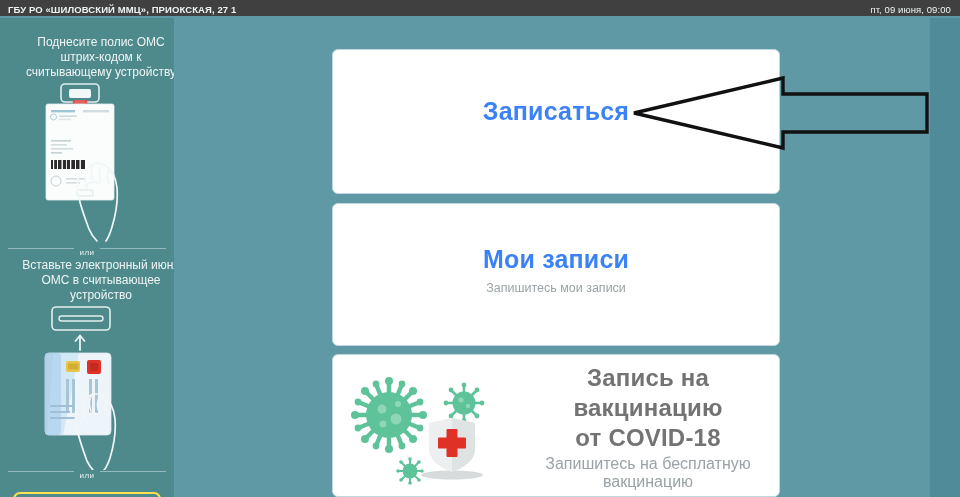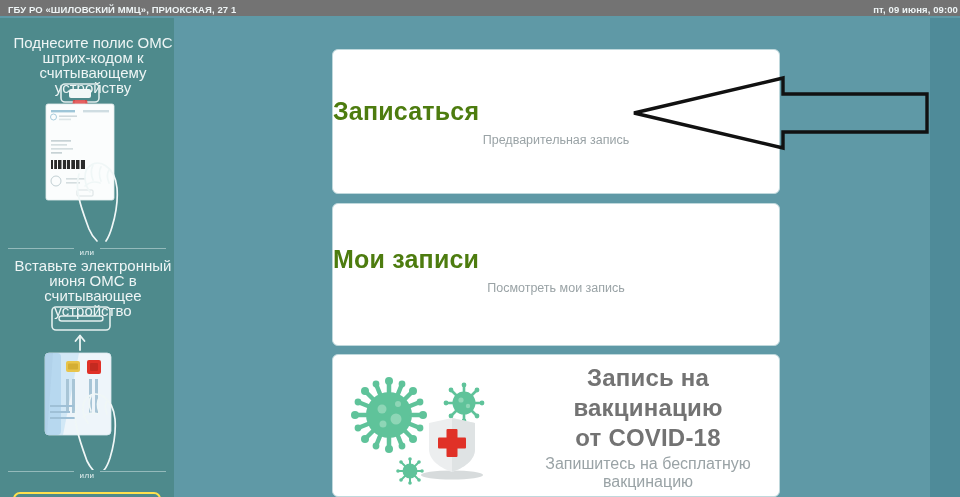--- a/index.html
+++ b/index.html
@@ -16,54 +16,54 @@
     background: #5f99a6;
     -webkit-font-smoothing: antialiased;
   }
 
   
   #topbar {
     position: absolute;
     left: 0; top: 0;
     width: 960px;
     height: 16px;
-    background: #737373;
+    background: #404040;
     color: #eef4f5;
     font-size: 9.5px;
     font-weight: bold;
     letter-spacing: 0.1px;
   }
   #topbar .clinic {
     position: absolute;
     left: 8px; top: 4px;
     white-space: nowrap;
   }
   #topbar .datetime {
     position: absolute;
-    right: 2px; top: 4px;
-    font-weight: bold;
+    right: 9px; top: 4px;
+    font-weight: normal;
     white-space: nowrap;
   }
 
   
   #sidebar {
     position: absolute;
     left: 0; top: 18px;
     width: 174px;
     height: 479px;
     background: #4e8a8c;
     color: #eaf3f3;
     overflow: hidden;
   }
   .side-text {
     position: absolute;
-    left: 12px;
+    left: 20px;
     width: 162px;
     text-align: center;
-    font-size: 15px;
+    font-size: 12px;
     line-height: 15px;
     color: #eef5f5;
   }
   #side-text-1 { top: 17px; }
   #side-text-2 { top: 240px; }
 
   .or-row {
     position: absolute;
     left: 8px;
     width: 158px;
@@ -133,23 +133,24 @@
     border: 1px solid #bfd8dc;
     border-radius: 6px;
     box-sizing: border-box;
     cursor: pointer;
   }
   #card-appointment { top: 49px; height: 145px; }
   #card-myrecords   { top: 203px; height: 143px; }
   #card-covid       { top: 354px; height: 143px; }
 
   .card-title {
-    color: #4d7c0f;
+    color: #3b82f6;
     font-size: 25px;
     font-weight: bold;
+    text-align: center;
     letter-spacing: 0.2px;
   }
   .card-sub {
     color: #9aa3a6;
     font-size: 12.5px;
     text-align: center;
   }
   #card-appointment .card-title { position: absolute; left: 0; right: 0; top: 47px; }
   #card-appointment .card-sub   { position: absolute; left: 0; right: 0; top: 83px; }
   #card-myrecords .card-title   { position: absolute; left: 0; right: 0; top: 41px; }
@@ -314,26 +315,25 @@
     </div>
 
     <div id="enter-data-btn">Введите данные</div>
   </div>
 
   <div id="main"></div>
   <div id="right-edge"></div>
 
   <div class="card" id="card-appointment">
     <div class="card-title">Записаться</div>
-    <div class="card-sub">Предварительная запись</div>
   </div>
 
   <div class="card" id="card-myrecords">
     <div class="card-title">Мои записи</div>
-    <div class="card-sub">Посмотреть мои запись</div>
+    <div class="card-sub">Запишитесь мои записи</div>
   </div>
 
   <div class="card" id="card-covid">
     <div id="covid-art">
       <svg width="175" height="128" viewBox="0 0 175 128" xmlns="http://www.w3.org/2000/svg">
 
         <g fill="#5fc39a">
           <g transform="translate(44,52)">
             <circle cx="0" cy="0" r="23"></circle>
             <g stroke="#5fc39a" stroke-width="4.5" stroke-linecap="round">

